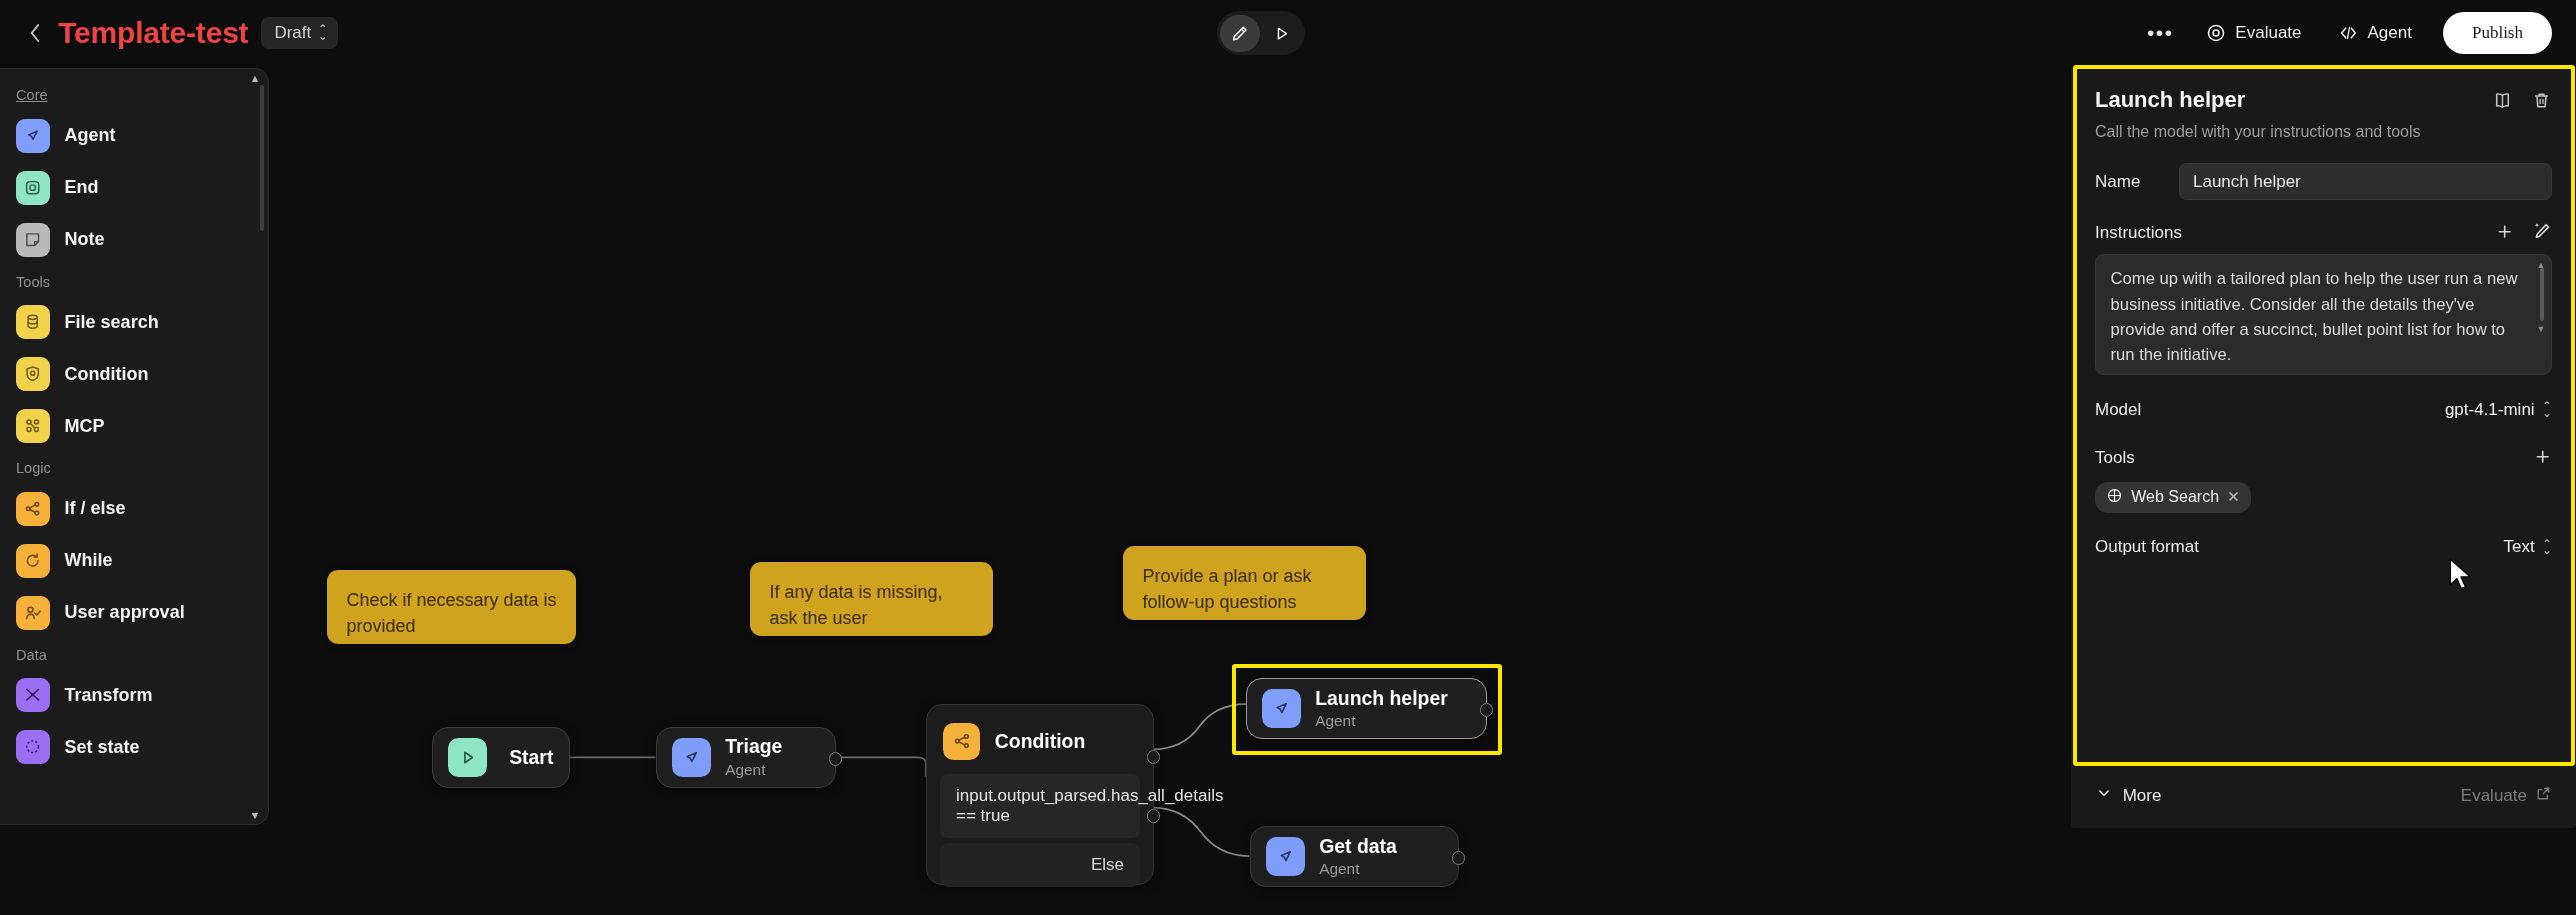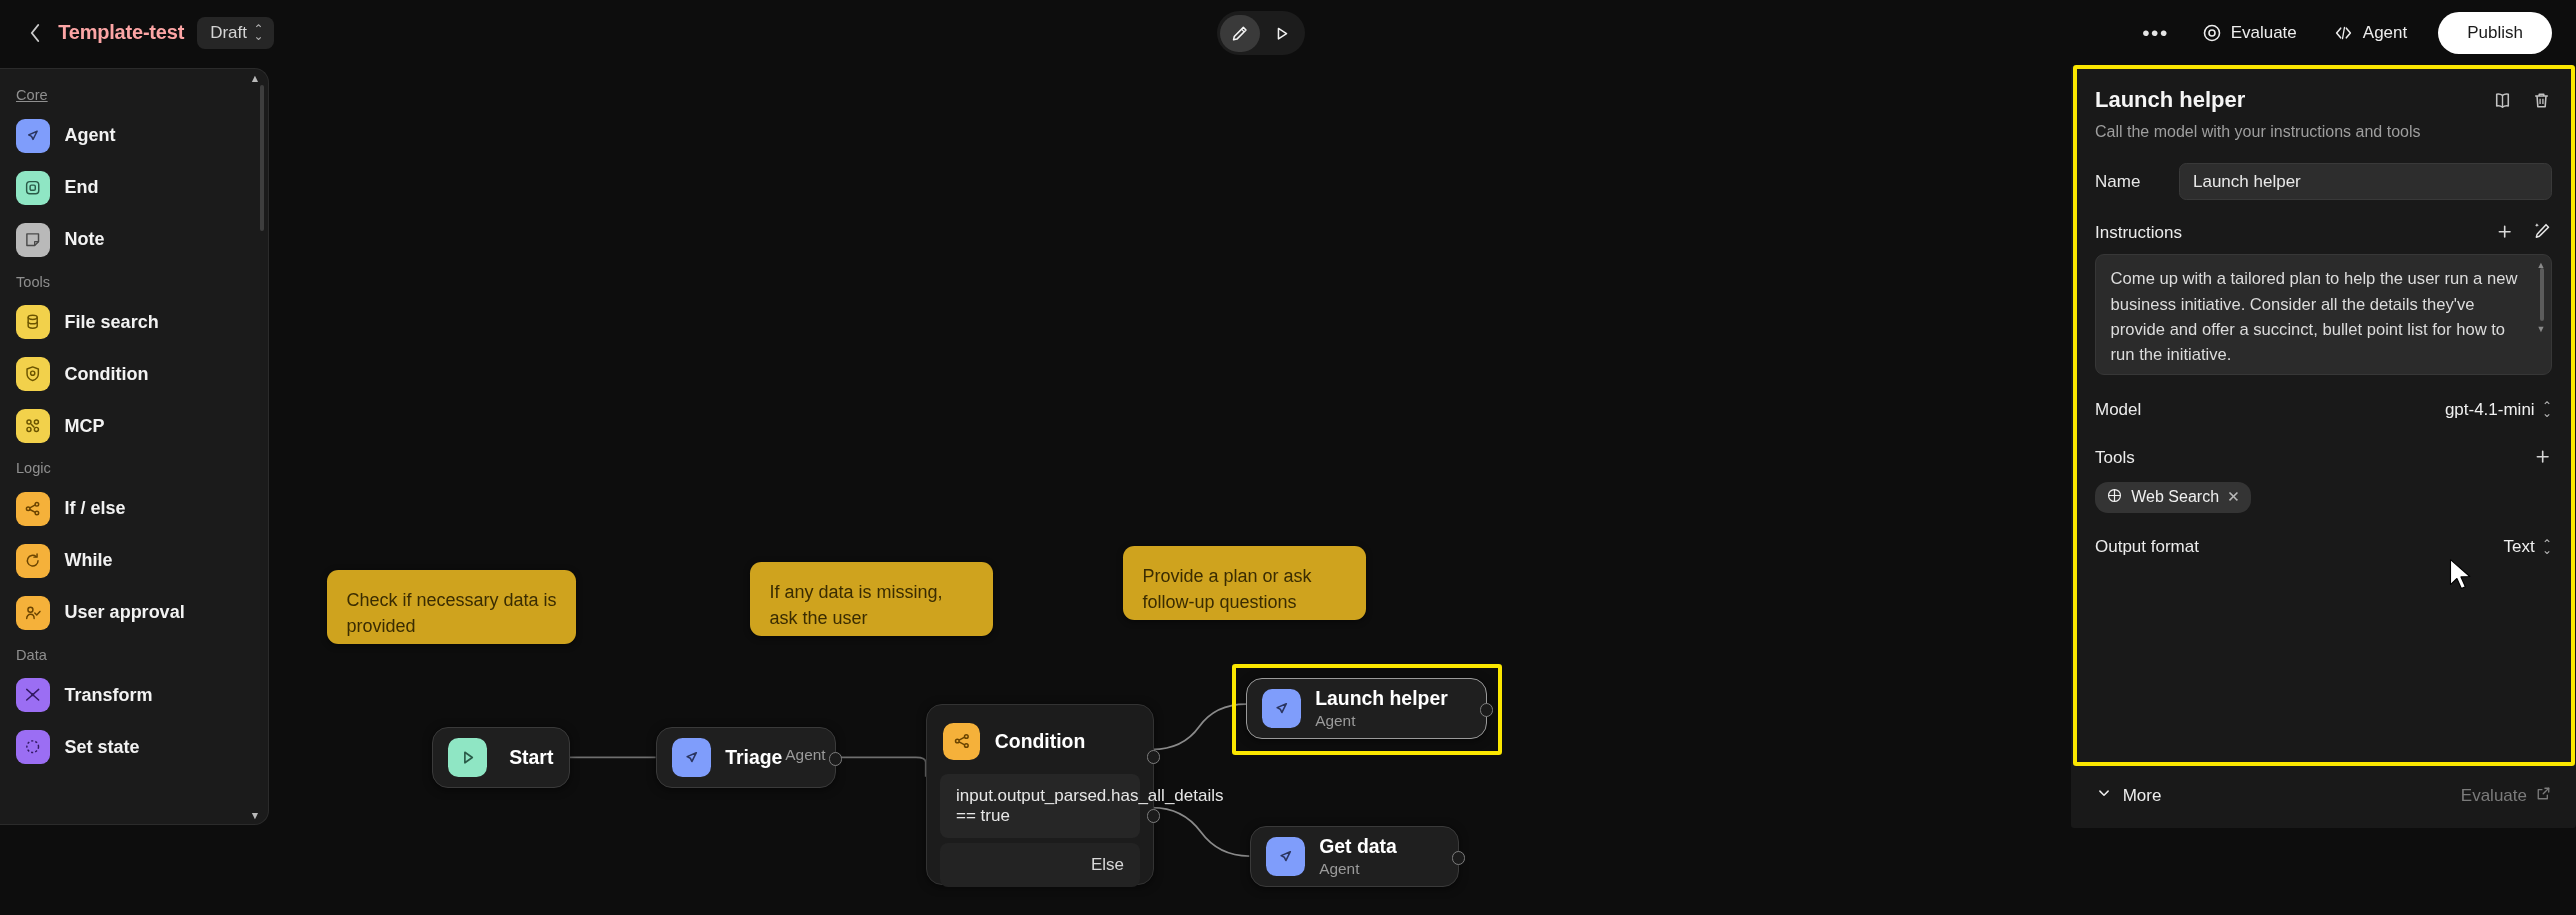--- a/index.html
+++ b/index.html
@@ -15,21 +15,21 @@
   .topbar {
     position: absolute; top: 0; left: 0; width: 2576px; height: 65px;
     background: #0d0d0d; display: flex; align-items: center;
   }
   .back-btn {
     margin-left: 21px; width: 27.5px; height: 27.5px;
     display: flex; align-items: center; justify-content: center;
     color: #c9c9c9; cursor: pointer;
   }
   .doc-title {
-    margin-left: 9.7px; font-size: 20px; font-weight: 700; color: #fca5a5;
+    margin-left: 9.7px; font-size: 30px; font-weight: 700; color: #ef4444;
     letter-spacing: -0.2px;
   }
   .draft-badge {
     margin-left: 13px; height: 32px; padding: 0 10.5px 0 13px;
     background: #262626; border-radius: 8px;
     display: flex; align-items: center; gap: 6.5px;
     font-size: 17px; color: #d4d4d4; cursor: pointer;
   }
   .draft-badge .chev { display: flex; flex-direction: column; line-height: 0.55; font-size: 12px; color: #b0b0b0;}
 
@@ -52,21 +52,21 @@
   .tb-item {
     display: flex; align-items: center; gap: 9px;
     padding: 0 18px; height: 39px; border-radius: 8px;
     color: #ededed; font-size: 17px; cursor: pointer;
   }
   .tb-dots { letter-spacing: 1.6px; font-size: 21px; color: #e4e4e4; padding: 0 14.6px; }
   .publish-btn {
     margin-left: 13px; height: 42px; padding: 0 29px;
     background: #ffffff; color: #1a1a1a; border-radius: 21px;
     font-size: 17px; font-weight: 500;
-    display: flex; align-items: center; cursor: pointer;
+    display: flex; align-items: center; cursor: pointer; font-family: Liberation Serif, serif;
   }
 
   
   .sidebar {
     position: absolute; left: 0; top: 68px;
     width: 269px; height: 757px;
     background: #1b1b1b;
     border-radius: 0 14.6px 14.6px 0;
     border: 0.8px solid #2b2b2b; border-left: none;
     overflow: hidden;
@@ -428,21 +428,21 @@
         <span class="node-title">Start</span>
       </span>
     </div>
 
     <div class="node" style="left:387px; top:662px; width:180px; height:61px;">
       <span class="node-icon" style="background:#7f9dfb">
         <svg width="21" height="21" viewBox="0 0 24 24" fill="none">
             <path d="M17.5 6.5 L7 11 L10.6 12.8 L12.4 16.6 Z" stroke="#2b3560" stroke-width="1.8" stroke-linejoin="round"></path>
           </svg>
       </span>
-      <span style="display:flex;flex-direction:row;gap:3px;">
+      <span style="display:flex;flex-direction:column;gap:3px;">
         <span class="node-title">Triage</span>
         <span class="node-sub">Agent</span>
       </span>
       <span class="port" style="right:-7.3px;top:24px;"></span>
     </div>
 
     <div class="cond-node" style="left:657px; top:639px; width:228px; height:181px;">
       <div class="cond-head">
         <span class="node-icon" style="background:#f5b13a;width:37px;height:37px;">
           <svg width="20" height="20" viewBox="0 0 24 24" fill="none">

